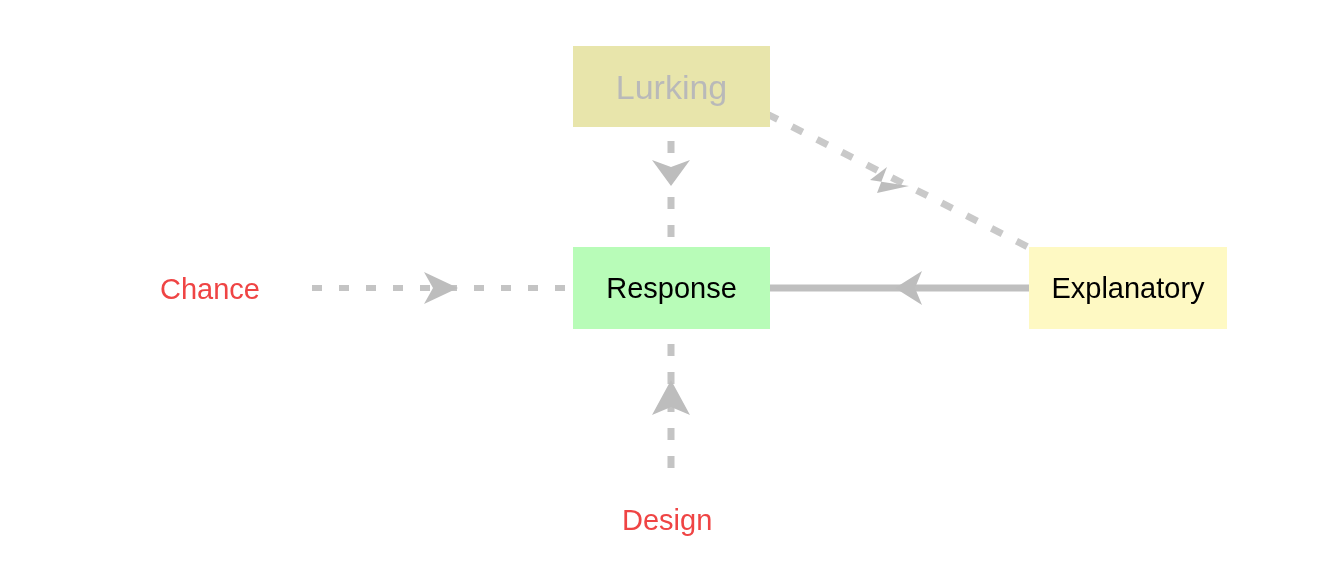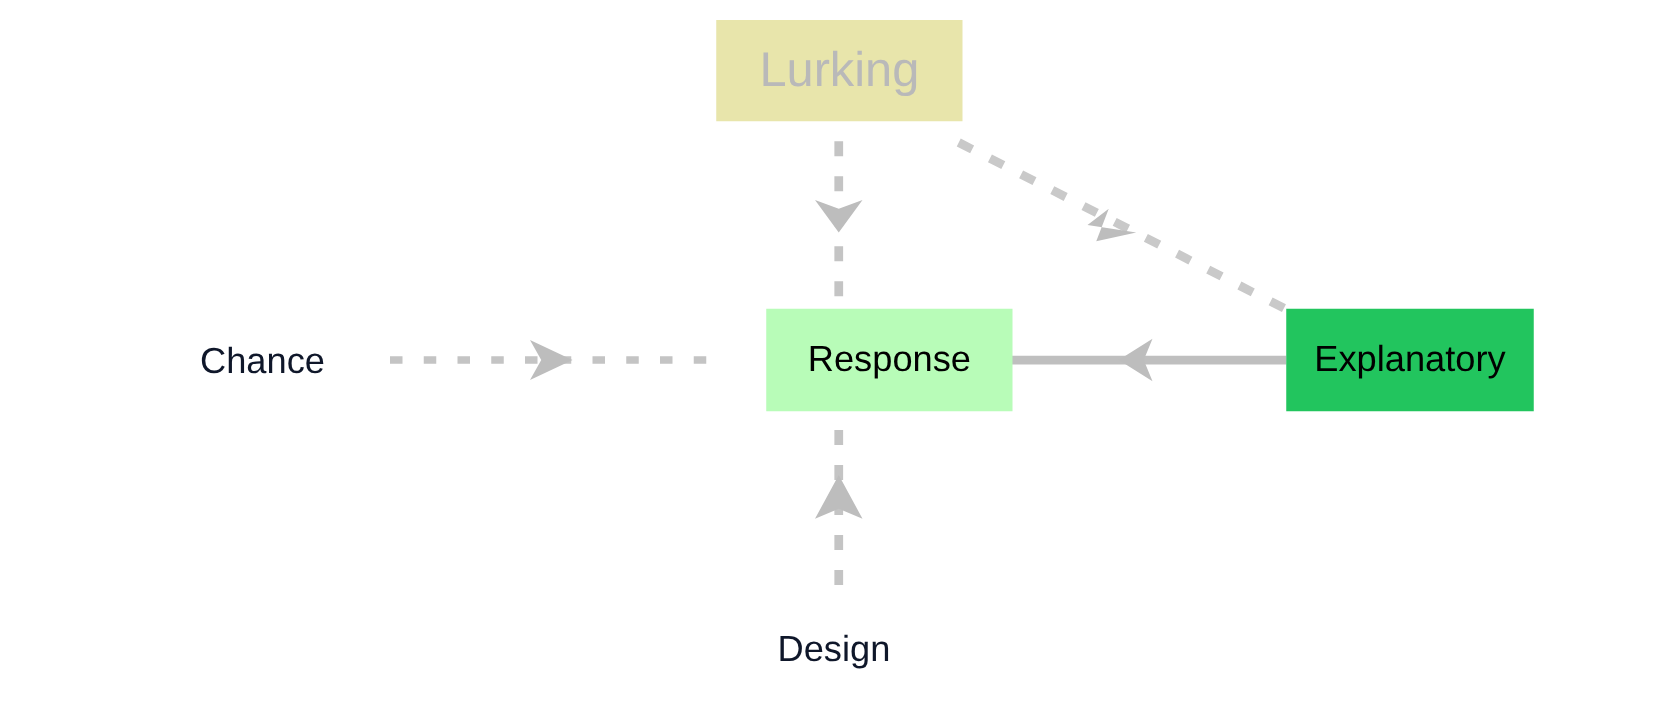--- a/index.html
+++ b/index.html
@@ -30,50 +30,49 @@
     position: absolute;
     display: flex;
     align-items: center;
     justify-content: center;
     box-sizing: border-box;
     line-height: 1;
     white-space: nowrap;
   }
   .node-lurking {
     left: 573px;
-    top: 16px;
+    top: 46px;
     width: 197px;
     height: 81px;
     background: #e8e5ab;
     color: #b9b9b9;
-    font-size: 39px;
+    font-size: 34px;
     justify-content: center;
   }
   .node-response {
     left: 573px;
     top: 247px;
     width: 197px;
     height: 82px;
     background: #b8fcb8;
     color: #000000;
     font-size: 29px;
-    margin-left: 40px;
   }
   .node-explanatory {
     left: 1029px;
     top: 247px;
     width: 198px;
     height: 82px;
-    background: #22c55e;
+    background: #fef9c3;
     color: #000000;
     font-size: 29px;
   }
   .free-label {
     position: absolute;
-    color: #0f172a;
+    color: #ef4444;
     font-size: 29px;
     line-height: 1;
     white-space: nowrap;
   }
   .label-chance {
     left: 160px;
     top: 275px;
   }
   .label-design {
     left: 622px;

